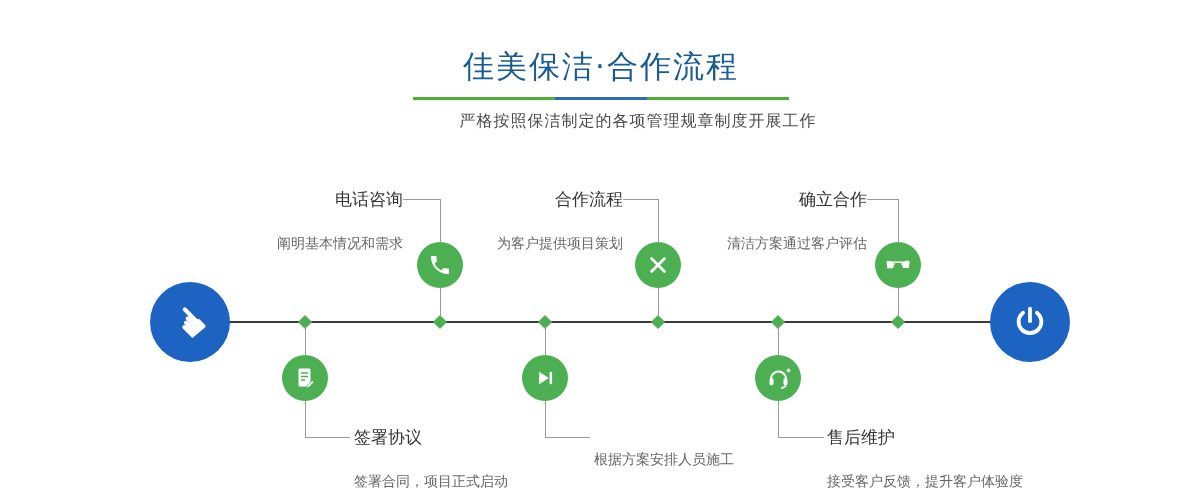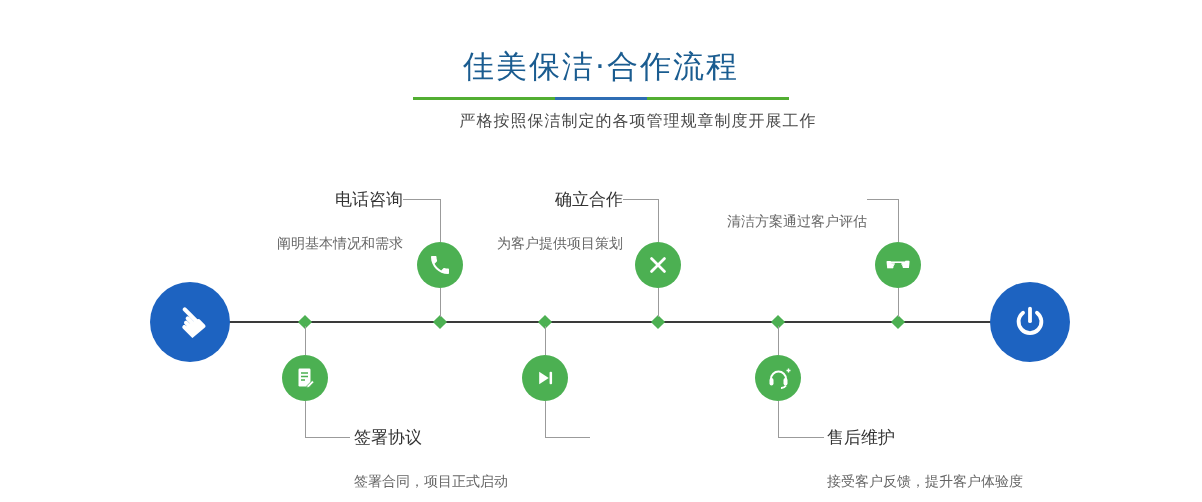--- a/index.html
+++ b/index.html
@@ -158,31 +158,32 @@
   <div class="node" style="left:635px;top:242px">
     <svg width="24" height="24" viewBox="0 0 24 24" fill="#fff">
       <rect x="10.6" y="1.5" width="2.8" height="21" rx="1.3" transform="rotate(45 12 12)"></rect>
       <rect x="10.6" y="1.5" width="2.8" height="21" rx="1.3" transform="rotate(-45 12 12)"></rect>
     </svg>
   </div>
   <div class="conn vline" style="left:658px;top:288px;height:29px"></div>
   <div class="conn hline" style="left:623px;top:199px;width:35px"></div>
   <div class="conn vline" style="left:658px;top:199px;height:43px"></div>
   <div class="label-top" style="right:579px;top:188px">
-    <div class="step-title">确立合作</div>
+    <div class="step-title">合作流程</div>
     <div class="step-desc">为客户提供项目策划</div>
   </div>
 
   <div class="node" style="left:875px;top:242px">
     <span class="shake-glyph">☛☚</span>
   </div>
   <div class="conn vline" style="left:898px;top:288px;height:29px"></div>
   <div class="conn hline" style="left:867px;top:199px;width:31px"></div>
   <div class="conn vline" style="left:898px;top:199px;height:43px"></div>
   <div class="label-top" style="right:335px;top:188px">
+    <div class="step-title">确立合作</div>
     <div class="step-desc">清洁方案通过客户评估</div>
   </div>
 
   <div class="node" style="left:282px;top:355px">
     <svg width="24" height="24" viewBox="0 0 24 24">
       <rect x="5.5" y="2.5" width="12" height="18" rx="1.2" fill="#fff"></rect>
       <line x1="8" y1="7" x2="15" y2="7" stroke="#4cb052" stroke-width="1.5"></line>
       <line x1="8" y1="10.5" x2="15" y2="10.5" stroke="#4cb052" stroke-width="1.5"></line>
       <line x1="8" y1="14" x2="12" y2="14" stroke="#4cb052" stroke-width="1.5"></line>
       <path d="M14.2 19.5l5-5 1.8 1.8-5 5-2.4.6z" fill="#fff" stroke="#4cb052" stroke-width="0.8"></path>
@@ -199,20 +200,21 @@
   <div class="node" style="left:522px;top:355px">
     <svg width="20" height="20" viewBox="0 0 24 24" fill="#fff">
       <path d="M5 4.5l11.5 7.5L5 19.5z"></path>
       <rect x="17.5" y="4.5" width="3" height="15" rx="1.2"></rect>
     </svg>
   </div>
   <div class="conn vline" style="left:545px;top:326px;height:29px"></div>
   <div class="conn vline" style="left:545px;top:401px;height:36px"></div>
   <div class="conn hline" style="left:545px;top:437px;width:45px"></div>
   <div class="label-bottom" style="left:594px;top:426px">
+    <div class="step-desc">根据方案安排人员施工</div>
   </div>
 
   <div class="node" style="left:755px;top:355px">
     <svg width="26" height="26" viewBox="0 0 26 26" fill="none">
       <path d="M6 14a7.5 7.5 0 0 1 15 0" stroke="#fff" stroke-width="2"></path>
       <rect x="4.5" y="13" width="4" height="7.5" rx="2" fill="#fff"></rect>
       <rect x="18.5" y="13" width="4" height="7.5" rx="2" fill="#fff"></rect>
       <path d="M21 20.5a5.5 5.5 0 0 1-5 2.5" stroke="#fff" stroke-width="1.8"></path>
       <path d="M21.5 5.5h4M23.5 3.5v4" stroke="#fff" stroke-width="1.4"></path>
     </svg>

